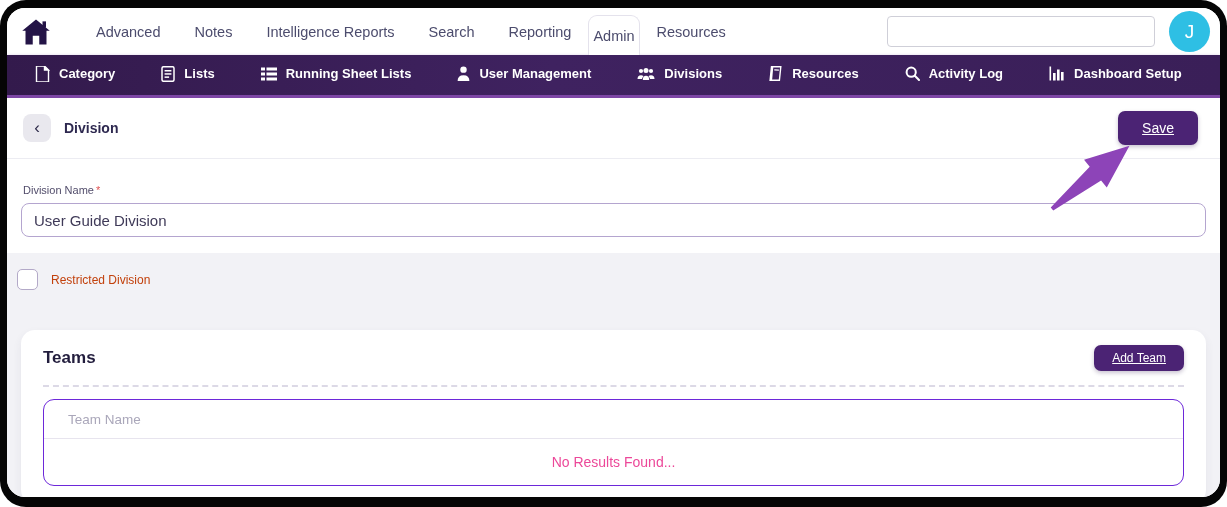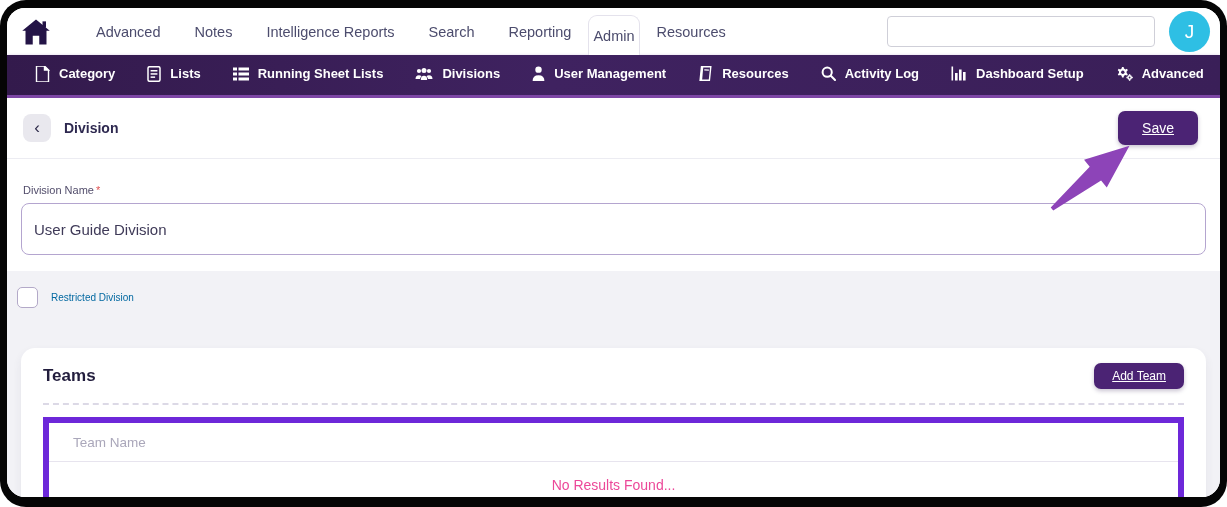--- a/index.html
+++ b/index.html
@@ -74,21 +74,21 @@
   }
   
   .adminnav {
     height:43px;
     background:linear-gradient(90deg,#331a4c 0%, #3f2260 45%, #3a1f58 100%);
     border-bottom:3px solid #7d46a5;
     box-shadow:0 1px 3px rgba(125,70,165,.5);
     display:flex;
     align-items:center;
     padding:0 10px 3px 14px;
-    gap:4px;
+    gap:18px;
   }
   .adminnav-item {
     display:flex; align-items:center; gap:9px;
     color:#fff;
     font-size:13px;
     font-weight:600;
     padding:0 14px;
     height:100%;
     cursor:pointer;
     white-space:nowrap;
@@ -130,21 +130,21 @@
     cursor:pointer;
     box-shadow:0 2px 4px rgba(40,15,70,.25);
     text-decoration:underline;
   }
   .save-btn { margin-left:auto; padding:9px 24px; }
   
   .form-section { background:#fff; padding:10px 14px 16px 14px; }
   .field-label { font-size:11px; color:#524d6b; margin:15px 0 7px 2px; }
   .req { color:#e05252; margin-left:2px; }
   .text-input {
-    width:100%; height:52px;
+    width:100%; height:34px;
     border:1px solid #b4a5cf;
     border-radius:8px;
     padding:0 12px;
     font-size:15px;
     font-family:"Liberation Sans", sans-serif;
     color:#3f3a58;
     outline:none;
     background:#fff;
   }
   
@@ -154,36 +154,36 @@
     padding:16px 14px 0 10px;
   }
   .checkbox-row { display:flex; align-items:center; gap:13px; padding-left:0; }
   .checkbox {
     width:21px; height:21px;
     background:#fff;
     border:1.5px solid #b3a9c8;
     border-radius:5px;
     cursor:pointer;
   }
-  .checkbox-label { font-size:10px; color:#0369a1; }
+  .checkbox-label { font-size:12px; color:#c2410c; }
   
   .card {
     margin:40px 0 0 4px;
     background:#fff;
     border-radius:14px;
     box-shadow:0 4px 10px rgba(60,50,90,.07);
     padding:15px 22px 18px 22px;
   }
   .card-head { display:flex; align-items:center; }
   .card-title { font-size:17px; font-weight:700; color:#221d3d; }
   .add-team-btn { margin-left:auto; padding:6px 18px; font-size:12px; }
   .card-divider { border:none; border-top:2px dashed #dcd9e6; margin:14px 0 12px 0; }
   .table-box {
-    border:6px solid #6d28d9;
-    border-radius:0;
+    border:1px solid #6d28d9;
+    border-radius:11px;
     overflow:hidden;
   }
   .table-header {
     display:flex;
     height:39px; align-items:center;
     border-bottom:1px solid #e7e4ee;
   }
   .th { font-size:13.5px; color:#aaa7ba; }
   .th-name { width:37%; padding-left:24px; }
   .th-members { flex:1; }
@@ -243,36 +243,36 @@
         <rect x="0" y="0.5" width="4" height="3"></rect>
             <rect x="5.5" y="0.5" width="10.5" height="3"></rect>
         <rect x="0" y="5.5" width="4" height="3"></rect>
             <rect x="5.5" y="5.5" width="10.5" height="3"></rect>
         <rect x="0" y="10.5" width="4" height="3"></rect>
             <rect x="5.5" y="10.5" width="10.5" height="3"></rect>
       </svg>
       <span>Running Sheet Lists</span>
     </div>
     <div class="adminnav-item">
+      <svg width="13" height="15" viewBox="0 0 12 14" fill="#fff">
+        <circle cx="6" cy="3.4" r="3"></circle>
+        <path d="M0.5 14 Q0.5 8.6 6 8.6 Q11.5 8.6 11.5 14 Z"></path>
+      </svg>
+      <span>User Management</span>
+    </div>
+    <div class="adminnav-item">
       <svg width="18" height="14" viewBox="0 0 18 14" fill="#fff">
         <circle cx="4" cy="4" r="2.1"></circle>
             <circle cx="14" cy="4" r="2.1"></circle>
             <circle cx="9" cy="3.4" r="2.5"></circle>
         <path d="M0.5 12 Q0.5 8.2 4 8.2 Q5.6 8.2 6.5 9.2 Q5 10.6 5 12 Z"></path>
         <path d="M17.5 12 Q17.5 8.2 14 8.2 Q12.4 8.2 11.5 9.2 Q13 10.6 13 12 Z"></path>
         <path d="M5.8 13 Q5.8 8.8 9 8.8 Q12.2 8.8 12.2 13 Z"></path>
       </svg>
       <span>Divisions</span>
-    </div>
-    <div class="adminnav-item">
-      <svg width="13" height="15" viewBox="0 0 12 14" fill="#fff">
-        <circle cx="6" cy="3.4" r="3"></circle>
-        <path d="M0.5 14 Q0.5 8.6 6 8.6 Q11.5 8.6 11.5 14 Z"></path>
-      </svg>
-      <span>User Management</span>
     </div>
     <div class="adminnav-item">
       <svg width="15" height="15" viewBox="0 0 15 15" fill="#fff">
         <path d="M3.5 0.8 H12.8 L11.4 14.2 H2.1 Z" fill="none" stroke="#fff" stroke-width="1.4"></path>
         <path d="M5.3 0.8 L4.1 14.2 L2.1 14.2 L3.5 0.8 Z"></path>
         <rect x="6.3" y="3.4" width="4.6" height="1.3" transform="rotate(3 8 4)"></rect>
       </svg>
       <span>Resources</span>
     </div>
     <div class="adminnav-item">

